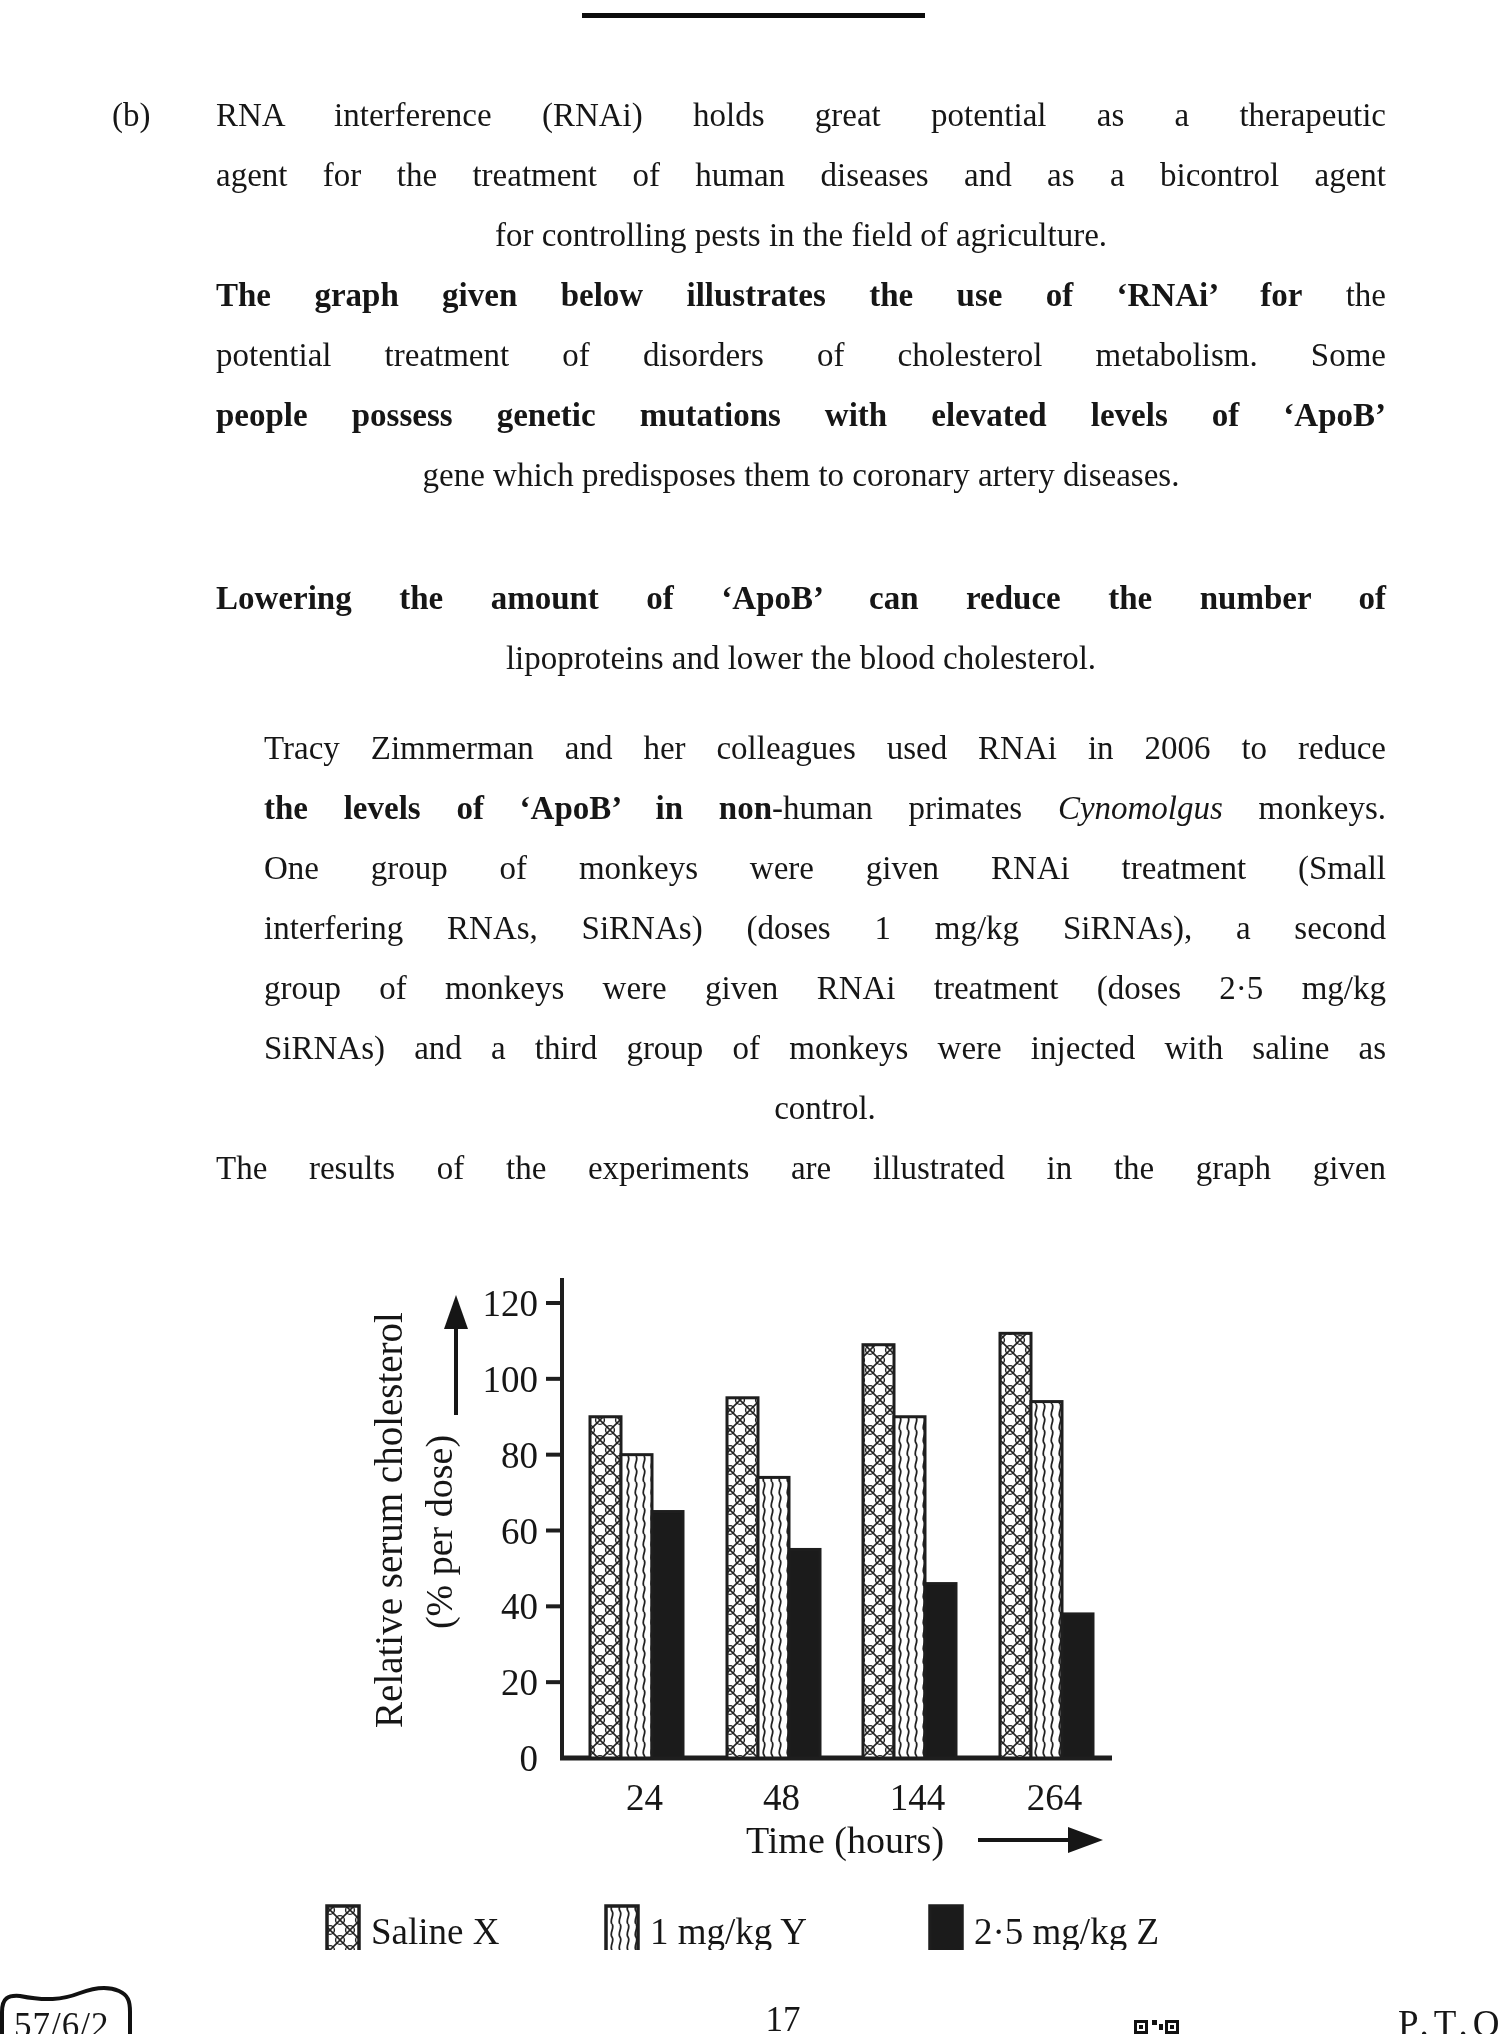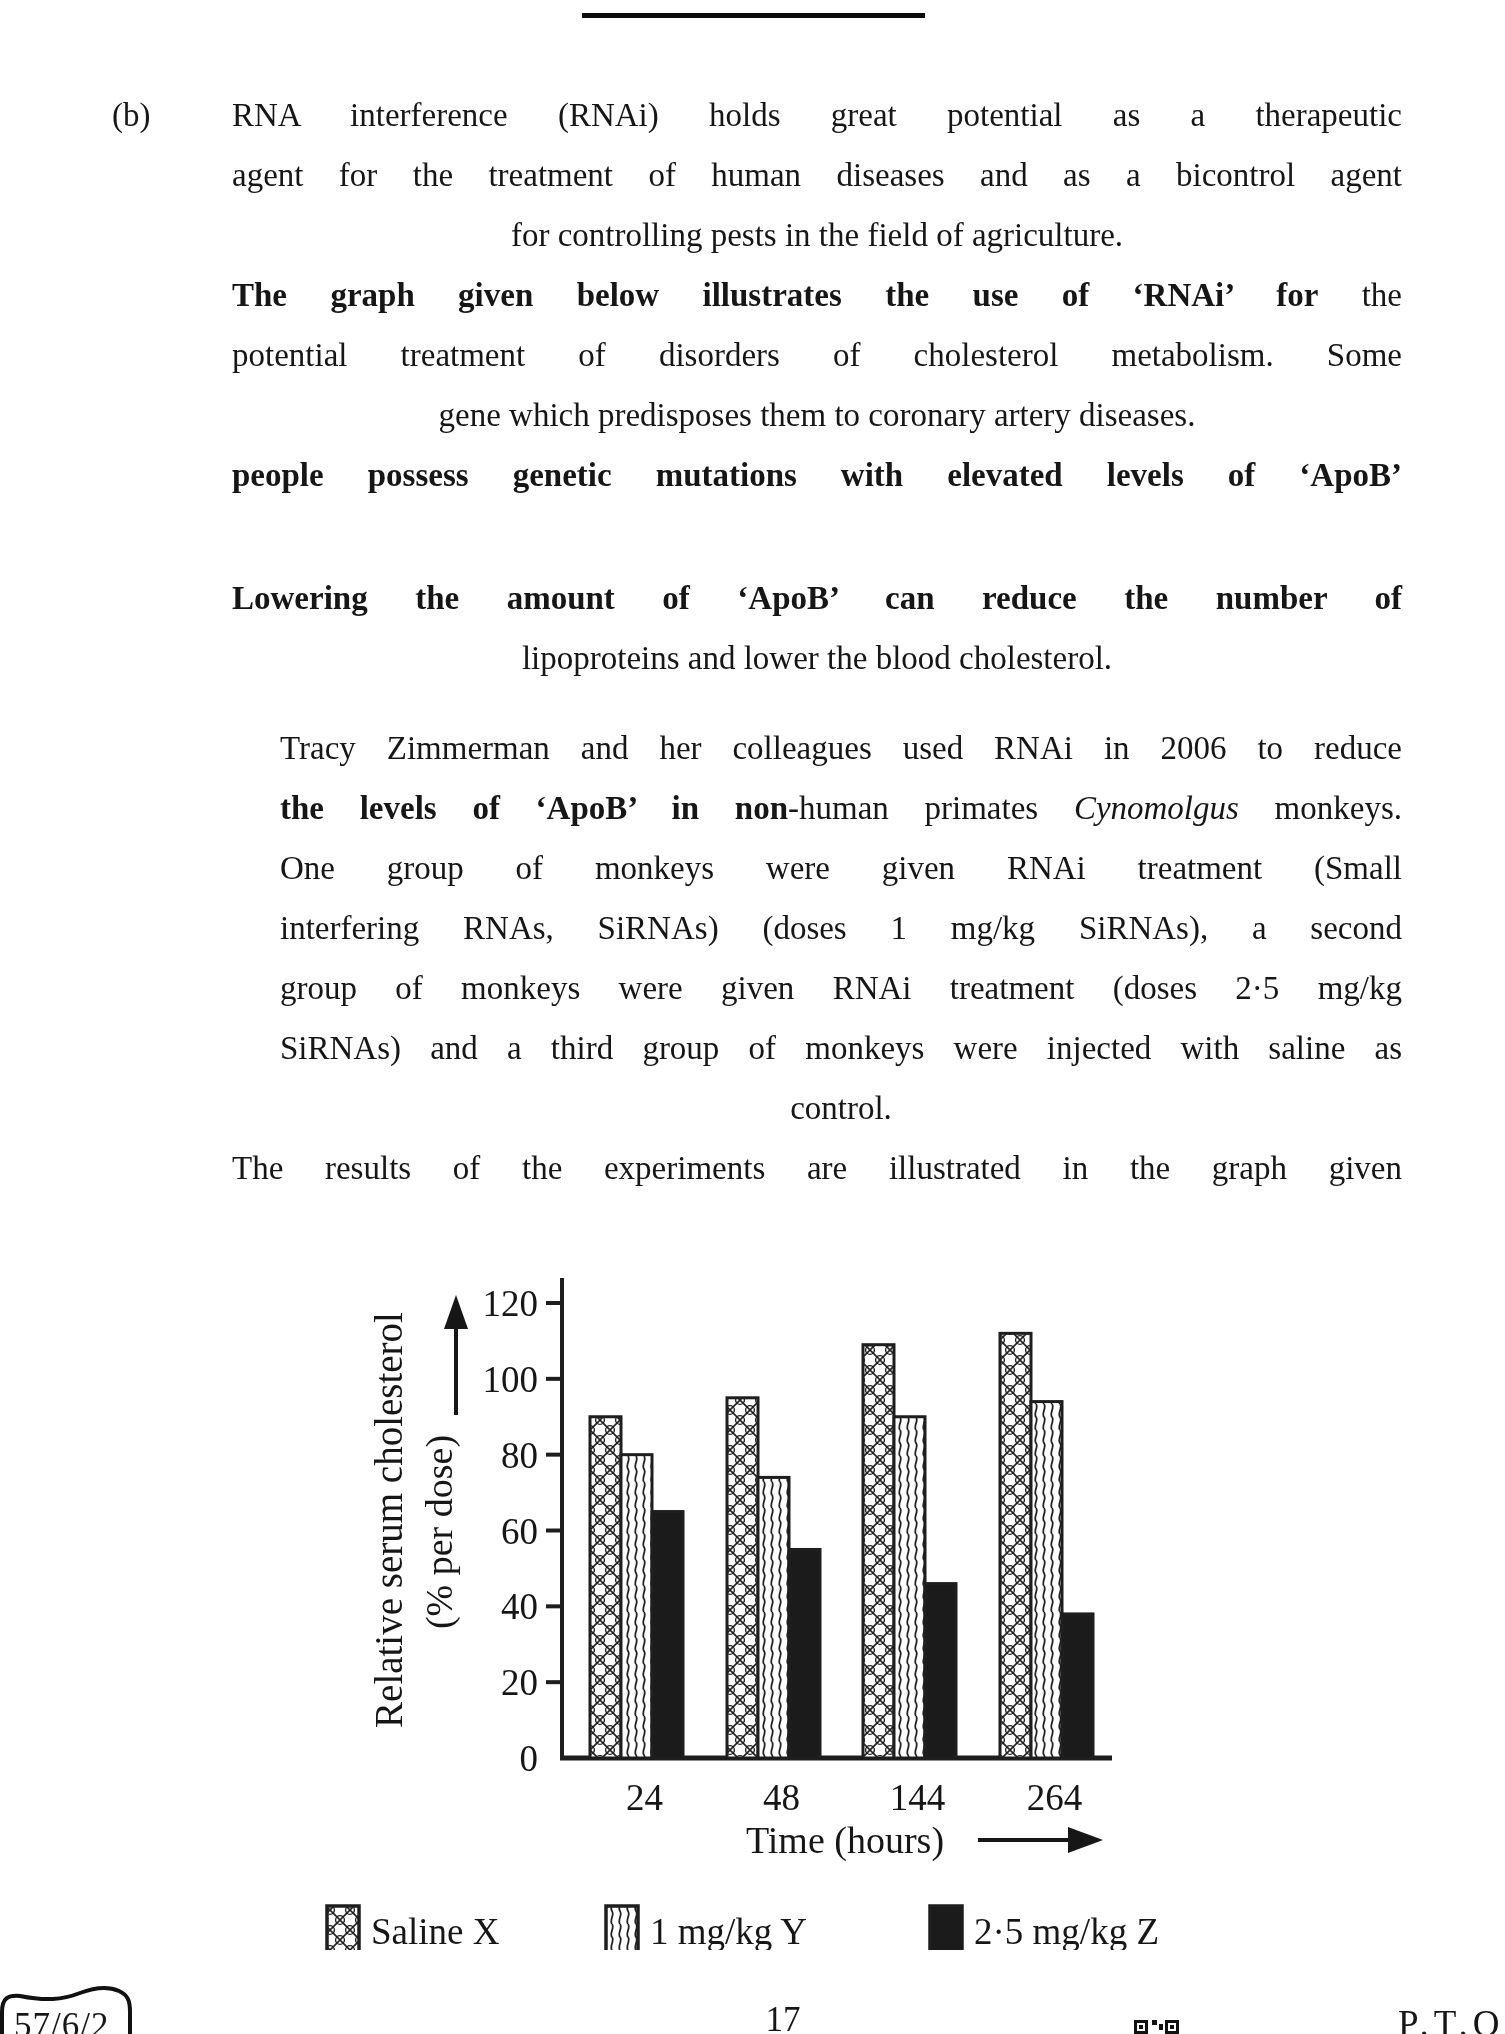--- a/index.html
+++ b/index.html
@@ -3,21 +3,21 @@
 <meta charset="utf-8">
 <style>
   html,body{margin:0;padding:0;background:#e8e8e8;}
   .page{
     position:relative;width:1505px;height:2034px;background:#ffffff;
     font-family:"Liberation Serif","DejaVu Serif",serif;color:#161616;
     overflow:hidden;margin:0 auto;
   }
   .top-rule{position:absolute;left:582px;top:13px;width:343px;height:5px;background:#0c0c0c;}
   .marker{position:absolute;left:112px;top:85px;font-size:33px;line-height:60px;}
-  .textcol{position:absolute;left:232px;top:85px;width:1170px;font-size:33px;line-height:60px;}
+  .textcol{position:absolute;left:216px;top:85px;width:1170px;font-size:33px;line-height:60px;}
   .para{margin:0;}
   .line{height:60px;overflow:visible;}
   .line.j{text-align:justify;text-align-last:justify;}
   .line.l{text-align:center;}
   .seg.b{font-weight:bold;}
   .seg.i{font-style:italic;}
   #chart-svg{position:absolute;left:0;top:1250px;}
   #footer-svg{position:absolute;left:0;top:1975px;}
   .pg-num{position:absolute;left:748px;top:2000px;width:70px;text-align:center;font-size:35px;}
   .paper-code{position:absolute;left:14px;top:2006px;font-size:35px;letter-spacing:1px;}
@@ -33,22 +33,22 @@
 
   <div class="marker">(b)</div>
 
   <div class="textcol" id="doc-lines">
       <div class="para" style="margin-top: 0px;">
         <div class="line j"><span class="seg">RNA interference (RNAi) holds great potential as a therapeutic</span></div>
         <div class="line j"><span class="seg">agent for the treatment of human diseases and as a bicontrol agent</span></div>
         <div class="line l"><span class="seg">for controlling pests in the field of agriculture.</span></div>
         <div class="line j"><span class="seg b">The graph given below illustrates the use of ‘RNAi’ for</span><span class="seg"> the</span></div>
         <div class="line j"><span class="seg">potential treatment of disorders of cholesterol metabolism. Some</span></div>
+        <div class="line j"><span class="seg b">people possess genetic mutations with elevated levels of ‘ApoB’</span></div>
         <div class="line l"><span class="seg">gene which predisposes them to coronary artery diseases.</span></div>
-        <div class="line j"><span class="seg b">people possess genetic mutations with elevated levels of ‘ApoB’</span></div>
       </div>
       <div class="para" style="margin-top: 63px;">
         <div class="line j"><span class="seg b">Lowering the amount of ‘ApoB’ can reduce the number of</span></div>
         <div class="line l"><span class="seg">lipoproteins and lower the blood cholesterol.</span></div>
       </div>
       <div class="para" style="margin-top: 30px; margin-left: 48px;">
         <div class="line j"><span class="seg">Tracy Zimmerman and her colleagues used RNAi in 2006 to reduce</span></div>
         <div class="line j"><span class="seg b">the levels of ‘ApoB’ in non</span><span class="seg">-human primates </span><span class="seg i">Cynomolgus</span><span class="seg"> monkeys.</span></div>
         <div class="line j"><span class="seg">One group of monkeys were given RNAi treatment (Small</span></div>
         <div class="line j"><span class="seg">interfering RNAs, SiRNAs) (doses 1 mg/kg SiRNAs), a second</span></div>

